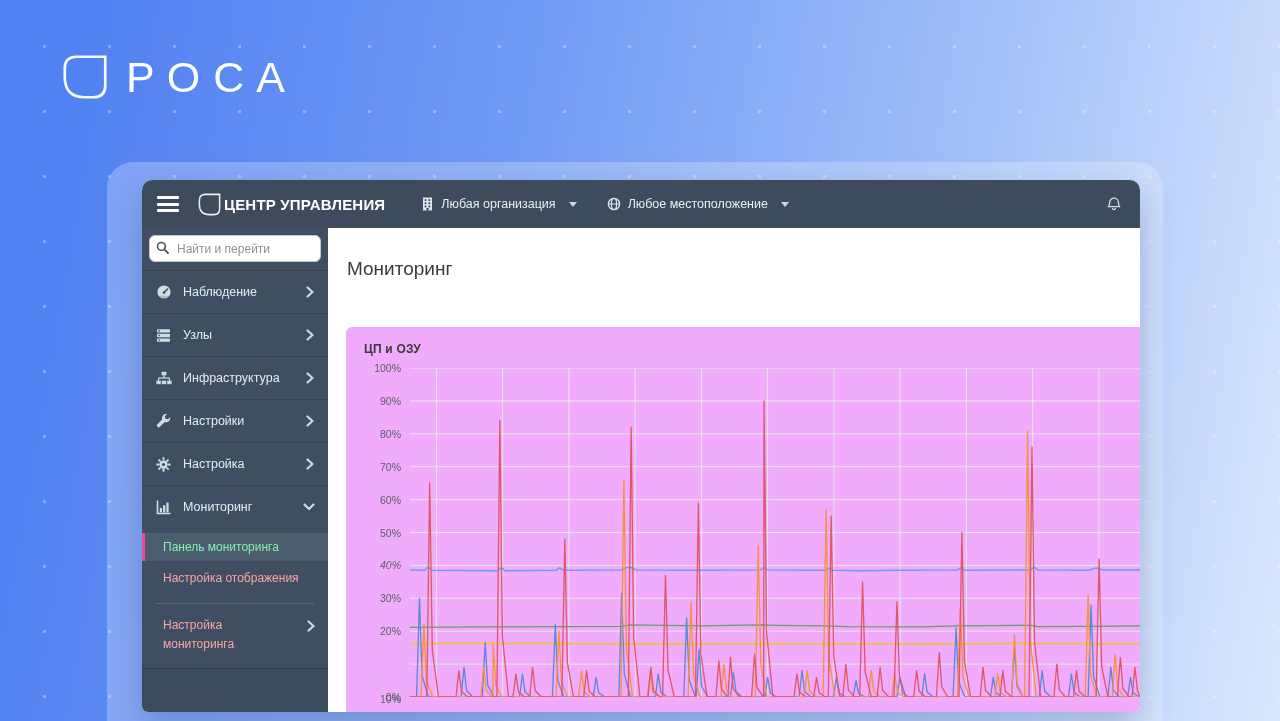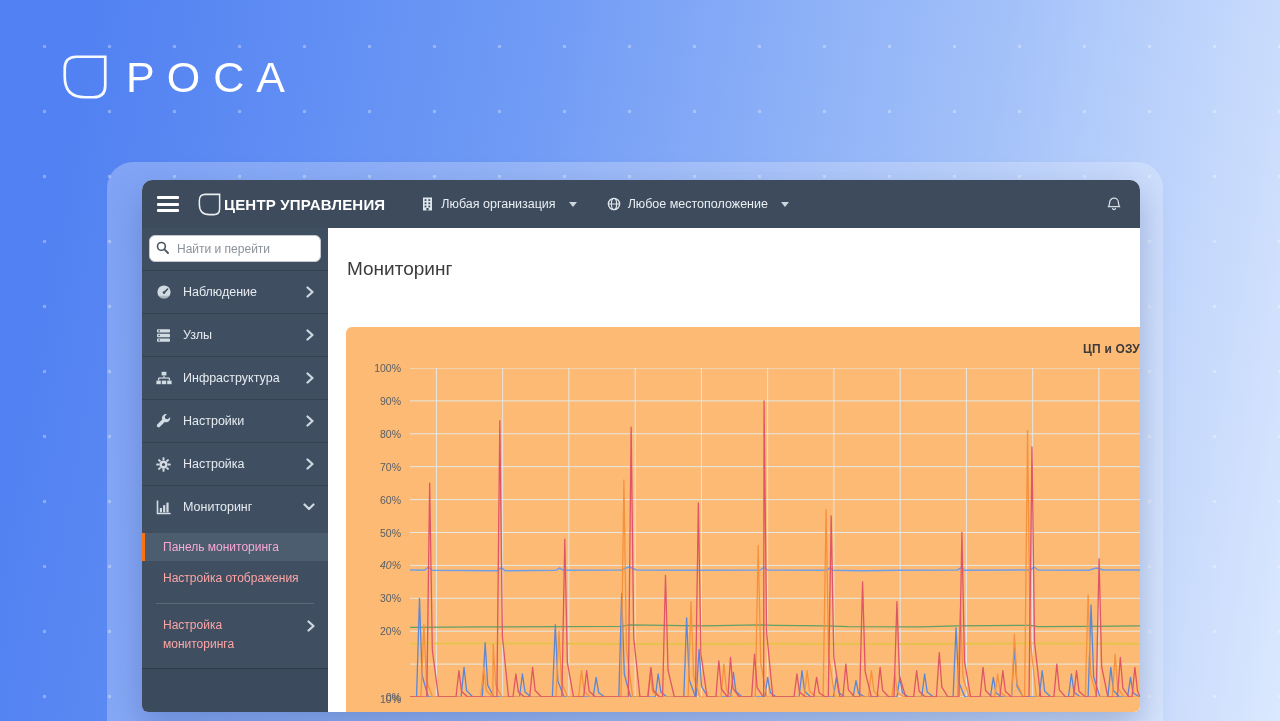--- a/index.html
+++ b/index.html
@@ -48,32 +48,32 @@
     font-size:12px; color:#333; padding:0 6px 0 27px; outline:none; font-family:inherit; background:#fff; }
   .search-wrap input::placeholder { color:#8b9199; }
   .search-wrap .sicon { position:absolute; left:14px; top:13px; }
   .nav-item { height:43px; display:flex; align-items:center; padding:0 13px;
     border-top:1px solid rgba(0,0,0,.16); color:#e6ebf0; cursor:pointer; }
   .nav-item .nicon { width:17px; display:flex; justify-content:center; margin-right:11px; }
   .nav-item .chev { margin-left:auto; display:flex; }
   .submenu { padding:5px 0 12px; }
   .sub-item { height:28px; display:flex; align-items:center; padding-left:21px;
     color:#fca5a5; font-size:12px; cursor:pointer; }
-  .sub-item.active { background:#4c5d70; border-left:3px solid #f97316; padding-left:18px; color:#f9a8d4; }
+  .sub-item.active { background:#4c5d70; border-left:3px solid #ec4899; padding-left:18px; color:#86efac; }
   .sub-item + .sub-item { margin-top:3px; }
   .sub-divider { height:1px; background:rgba(255,255,255,.15); margin:11px 14px 9px; }
   .sub-item.two-line { height:auto; padding:3px 12px 3px 21px; line-height:1.55; align-items:flex-start; }
   .sub-item.two-line .lbl { width:108px; }
   .sub-item.two-line .chev { margin-left:auto; margin-top:4px; display:flex; }
   .sidebar-fill { flex:1; border-top:1px solid rgba(0,0,0,.18); background:rgba(0,0,0,.05); }
 
   
   .main { flex:1; background:#fff; display:flex; flex-direction:column; min-width:0; overflow:hidden; }
   .page-title { margin:30px 0 0 19px; font-size:19px; font-weight:500; color:#3c3c3c; }
-  .chart-card { margin:47px 0 0 18px; flex:1; background:#fdba74; border-radius:6px 0 0 0; padding:15px 0 0 18px; overflow:hidden;text-align:right; }
+  .chart-card { margin:47px 0 0 18px; flex:1; background:#f0abfc; border-radius:6px 0 0 0; padding:15px 0 0 18px; overflow:hidden; }
   .chart-title { font-size:12px; font-weight:700; color:#3b3b3b; letter-spacing:.2px; }
   .chart-wrap { display:flex; margin-top:12px; }
   .ylabels { position:relative; width:46px; flex:0 0 46px; height:329px; }
   .ylabels .tick { position:absolute; right:9px; font-size:10.5px; color:#5a6066; transform:translateY(-50%); }
   .plot { flex:1; height:329px; min-width:0; }
   .plot svg { width:100%; height:100%; display:block; }
 </style>
 </head>
 <body>
 

